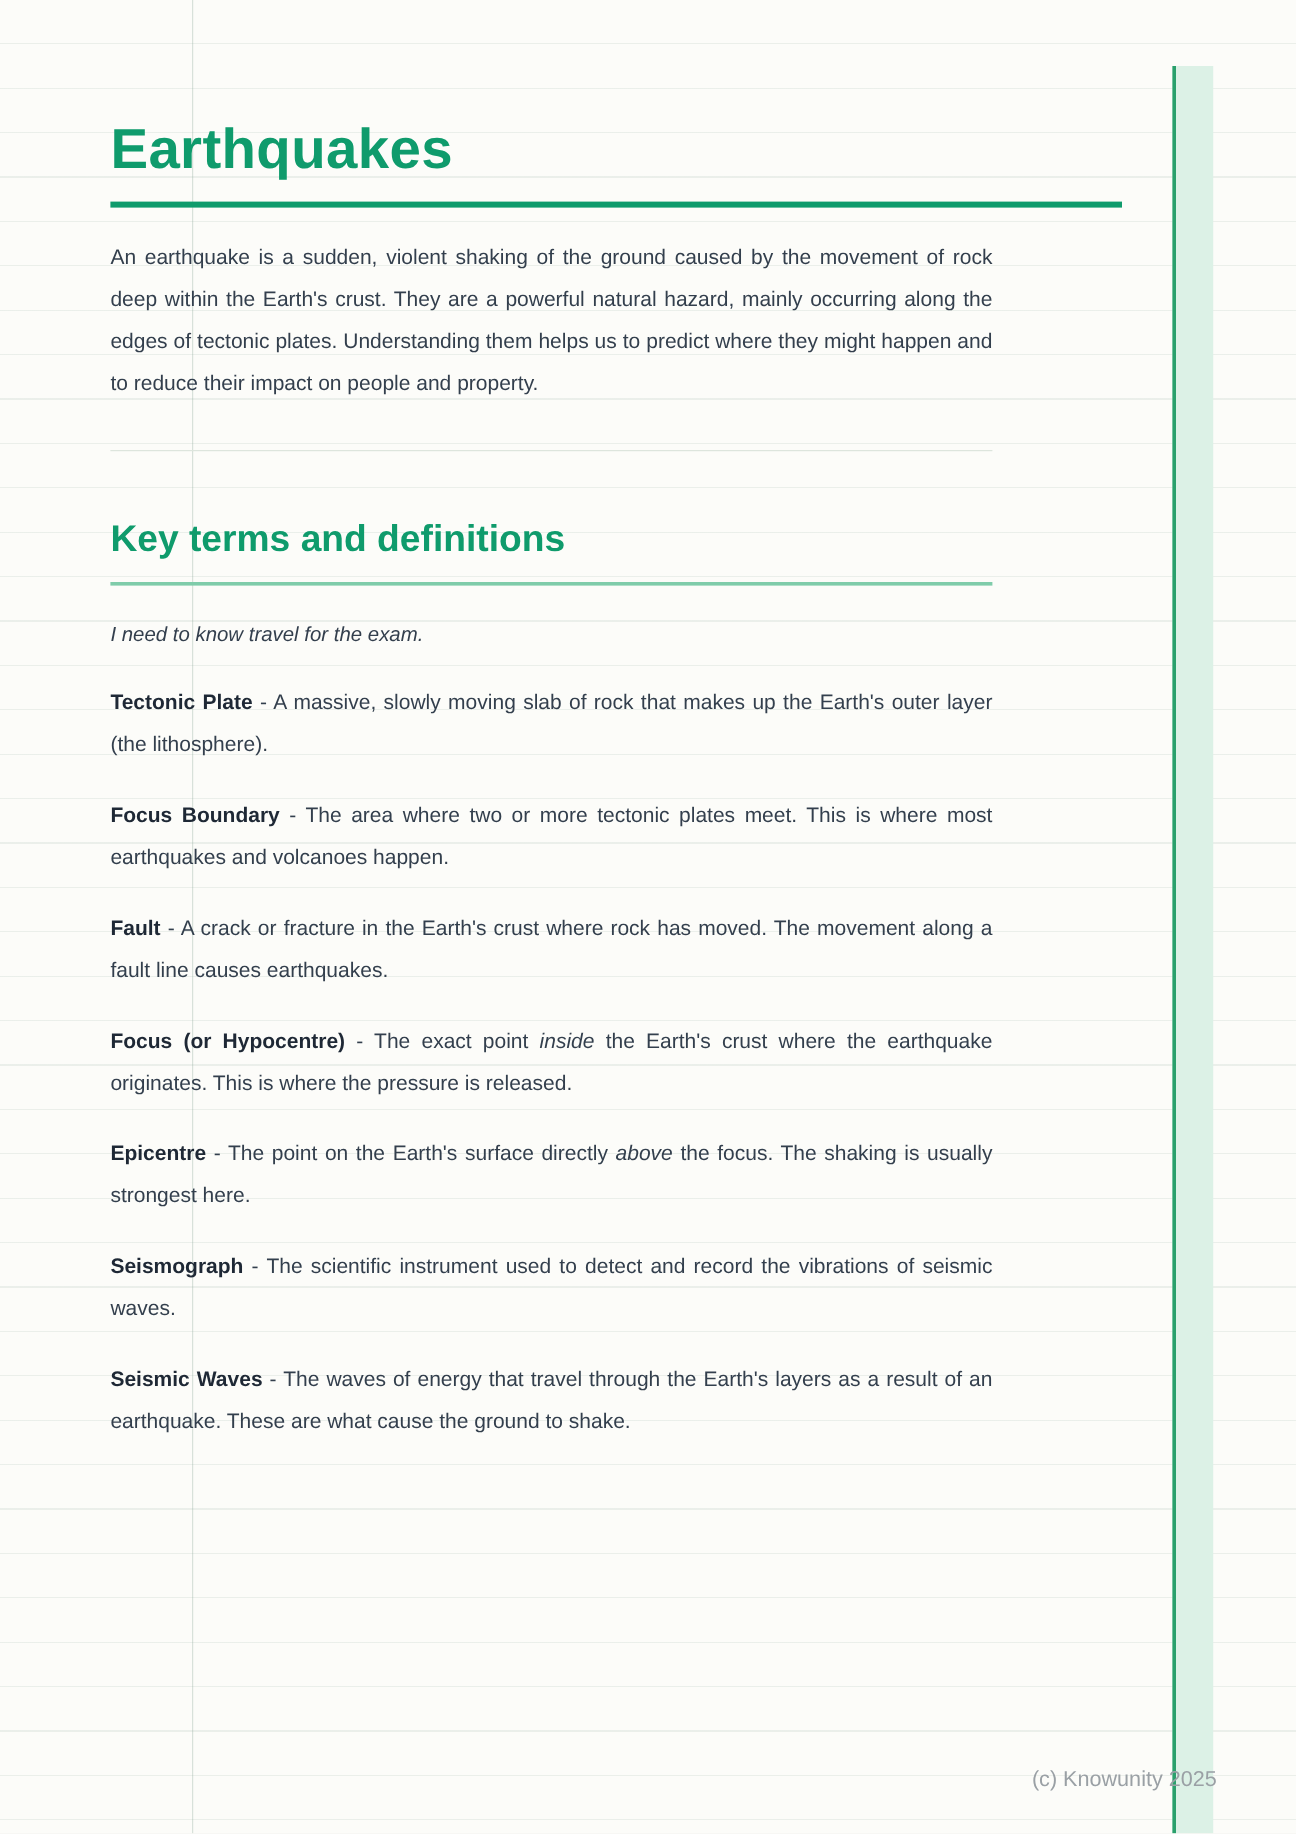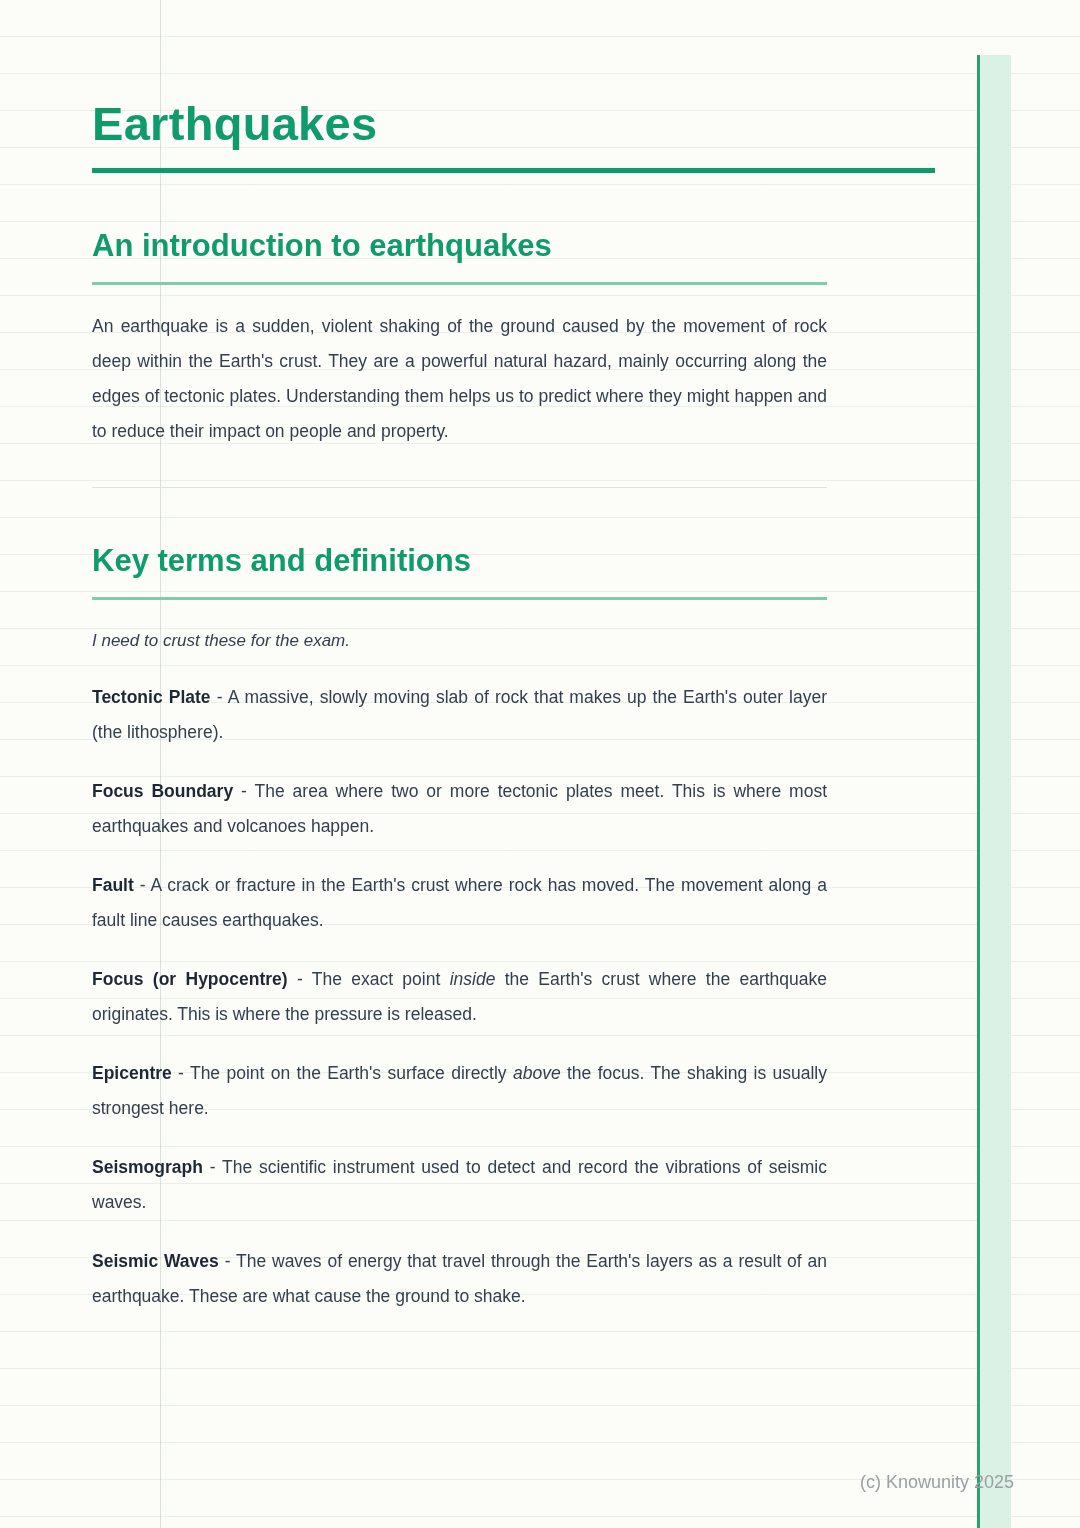--- a/index.html
+++ b/index.html
@@ -126,29 +126,28 @@
 
   <div class="margin-line"></div>
   <div class="side-band"></div>
 
   <main class="content">
 
     <h1 class="page-title">Earthquakes</h1>
     <div class="title-rule"></div>
 
     <section>
-      <h2 class="section-heading">An introduction to earthquakes</h2>
       <p class="body">An earthquake is a sudden, violent shaking of the ground caused by the movement of rock deep within the Earth's crust. They are a powerful natural hazard, mainly occurring along the edges of tectonic plates. Understanding them helps us to predict where they might happen and to reduce their impact on people and property.</p>
     </section>
 
     <hr class="divider">
 
     <section>
       <h2 class="section-heading">Key terms and definitions</h2>
-      <p class="note">I need to crust these for the exam.</p>
+      <p class="note">I need to know travel for the exam.</p>
       <div id="definitions">
           <p class="body def"><strong>Tectonic Plate</strong> - A massive, slowly moving slab of rock that makes up the Earth's outer layer (the lithosphere).</p>
           <p class="body def"><strong>Focus Boundary</strong> - The area where two or more tectonic plates meet. This is where most earthquakes and volcanoes happen.</p>
           <p class="body def"><strong>Fault</strong> - A crack or fracture in the Earth's crust where rock has moved. The movement along a fault line causes earthquakes.</p>
           <p class="body def"><strong>Focus (or Hypocentre)</strong> - The exact point <em>inside</em> the Earth's crust where the earthquake originates. This is where the pressure is released.</p>
           <p class="body def"><strong>Epicentre</strong> - The point on the Earth's surface directly <em>above</em> the focus. The shaking is usually strongest here.</p>
           <p class="body def"><strong>Seismograph</strong> - The scientific instrument used to detect and record the vibrations of seismic waves.</p>
           <p class="body def"><strong>Seismic Waves</strong> - The waves of energy that travel through the Earth's layers as a result of an earthquake. These are what cause the ground to shake.</p>
         </div>
     </section>

